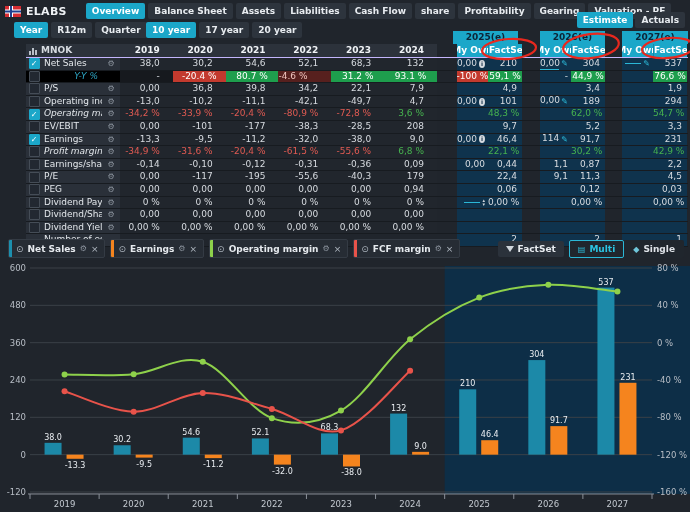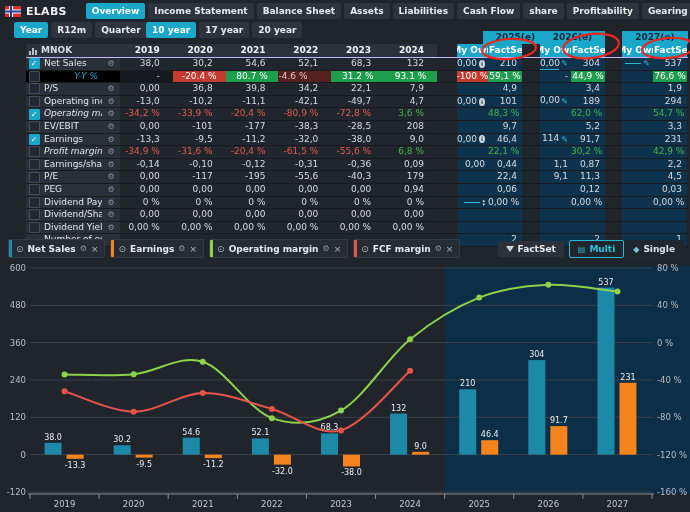--- a/index.html
+++ b/index.html
@@ -85,21 +85,20 @@
         <rect width="16" height="11" fill="#d62c32"></rect>
         <rect x="4" y="0" width="4" height="11" fill="#fff"></rect>
           <rect x="0" y="3.5" width="16" height="4" fill="#fff"></rect>
         <rect x="5" y="0" width="2" height="11" fill="#1f3f8f"></rect>
           <rect x="0" y="4.5" width="16" height="2" fill="#1f3f8f"></rect>
       </svg>
       <span class="brand-title">ELABS</span>
     </div>
     <div class="tabs" id="nav-tabs">
         <div class="tab active">Overview</div>
-        <div class="tab">Income Statement</div>
         <div class="tab">Balance Sheet</div>
         <div class="tab">Assets</div>
         <div class="tab">Liabilities</div>
         <div class="tab">Cash Flow</div>
         <div class="tab">share</div>
         <div class="tab">Profitability</div>
         <div class="tab">Gearing</div>
         <div class="tab">Valuation - PE</div>
       </div>
   </div>
@@ -107,22 +106,26 @@
   <div class="controls-left tabs" id="period-tabs">
       <div class="tab active">Year</div>
       <div class="tab">R12m</div>
       <div class="tab">Quarter</div>
     </div>
   <div class="controls-mid tabs" id="range-tabs">
       <div class="tab active">10 year</div>
       <div class="tab">17 year</div>
       <div class="tab">20 year</div>
     </div>
-
-  <div class="grp-head" id="grp0" style="left:483px;width:65px;">2025(e)</div>
+  <div class="controls-right tabs" id="mode-tabs">
+      <div class="tab active">Estimate</div>
+      <div class="tab">Actuals</div>
+    </div>
+
+  <div class="grp-head" id="grp0" style="left:453px;width:65px;">2025(e)</div>
   <div class="grp-head" id="grp1" style="left:540px;width:65px;">2026(e)</div>
   <div class="grp-head" id="grp2" style="left:622px;width:66px;">2027(e)</div>
 
   <div id="table">
       <div class="trow thead">
         <div class="h-label">
           <span class="hicon">
             <i style="height: 4px;"></i>
             <i style="height: 7px;"></i>
             <i style="height: 5px;"></i>

